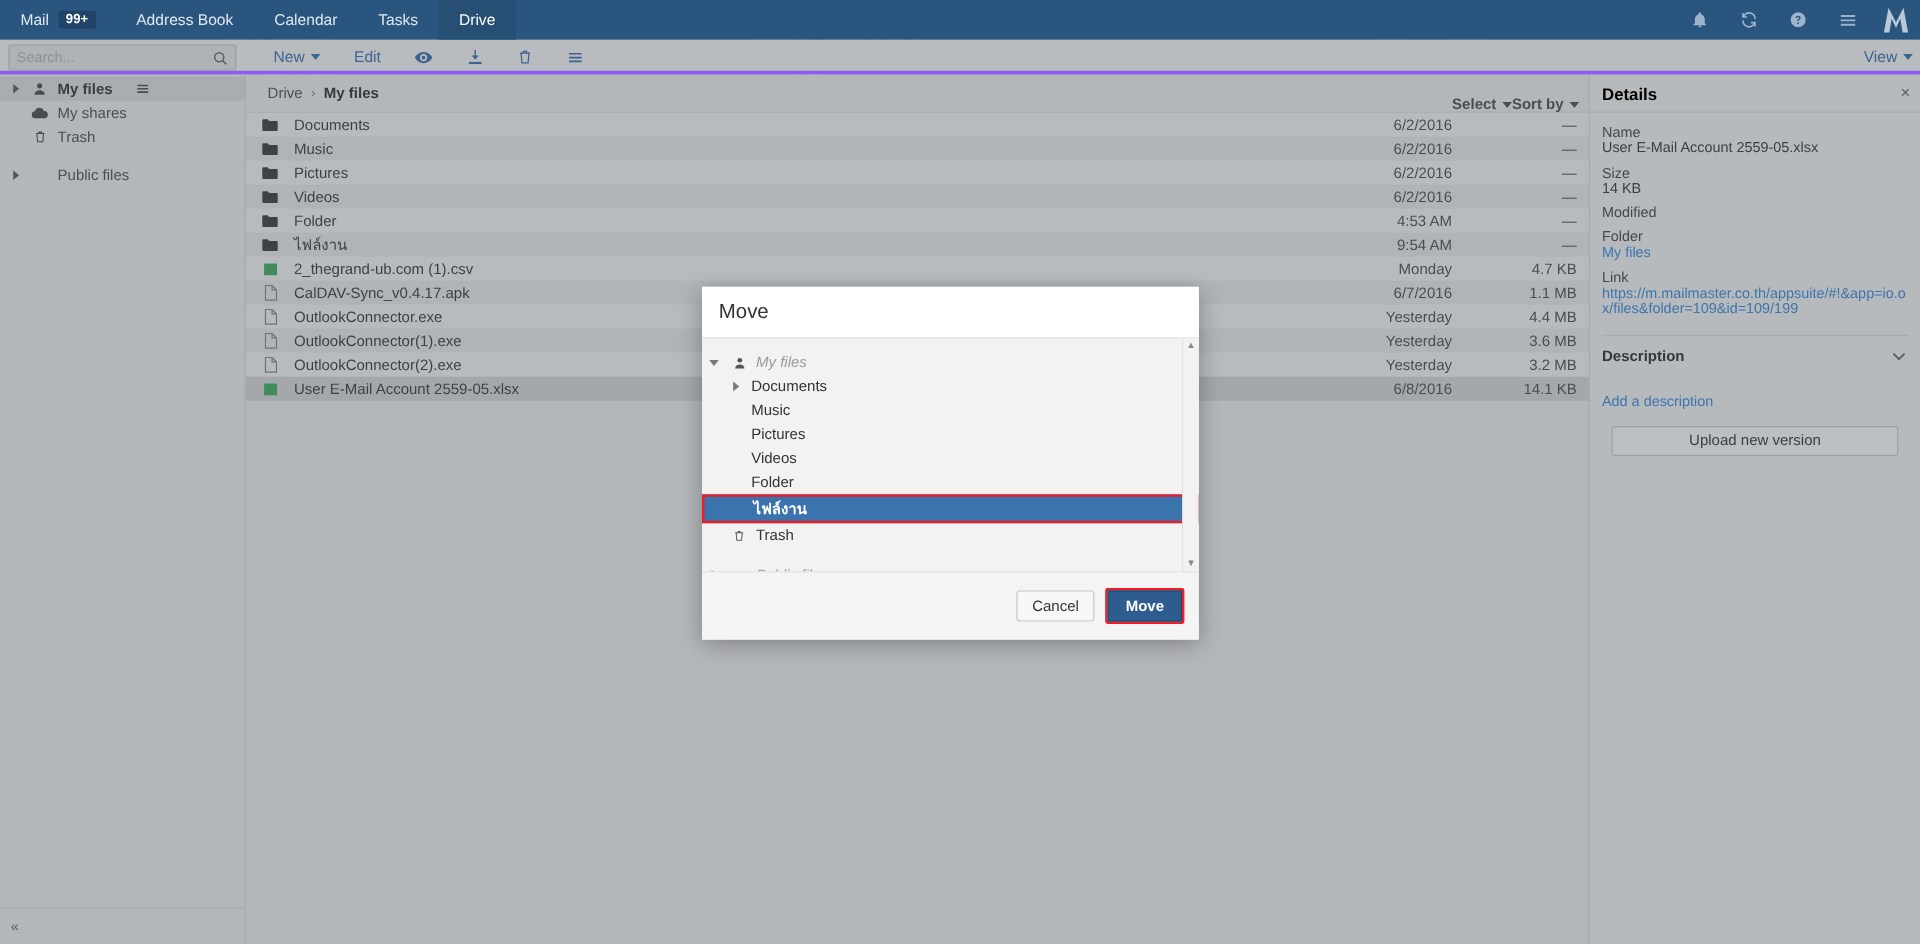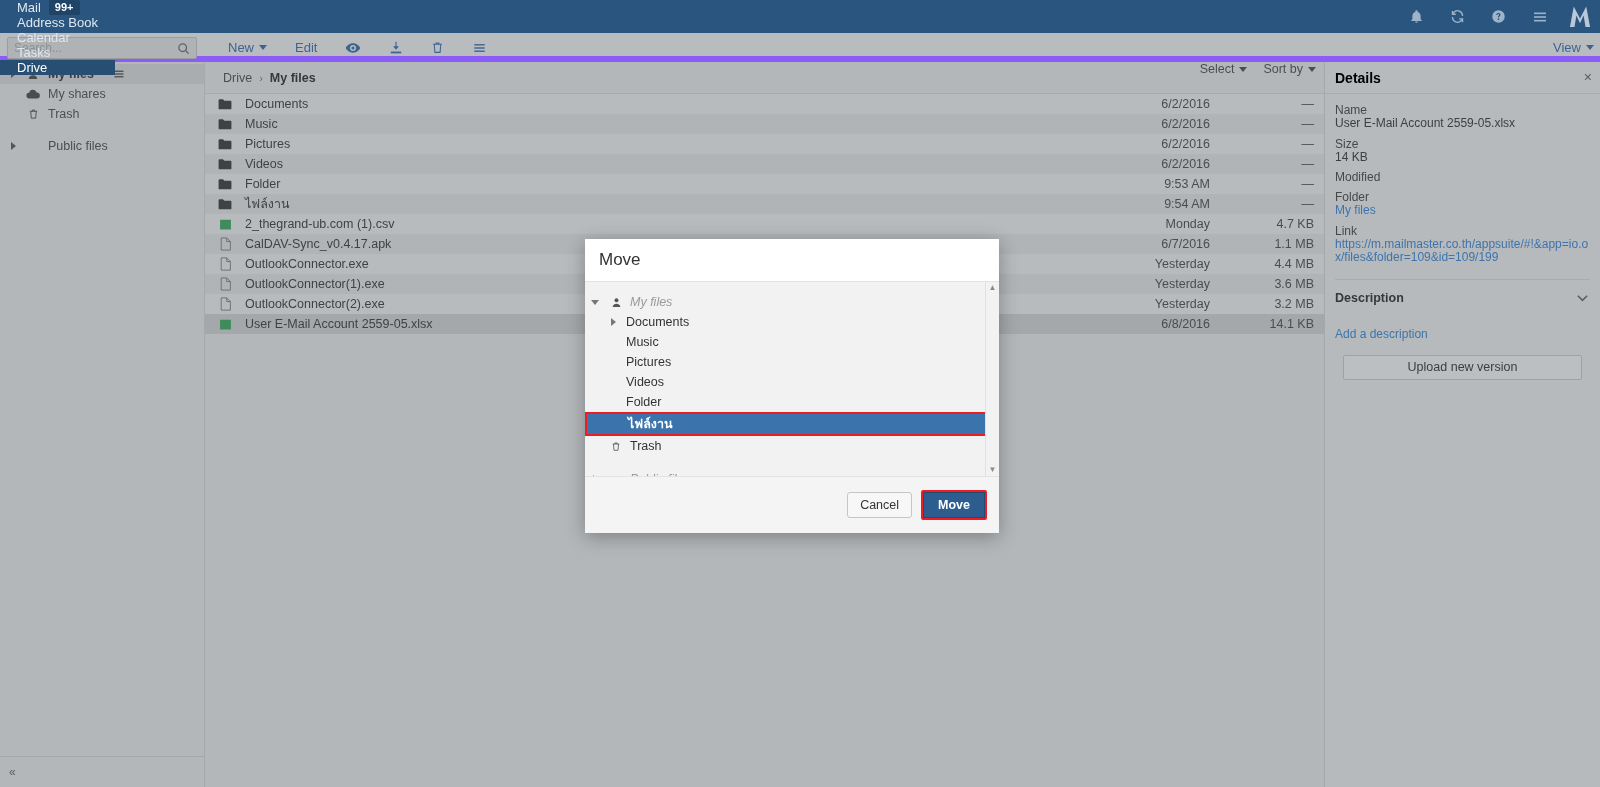--- a/index.html
+++ b/index.html
@@ -34,21 +34,21 @@
     opacity: 0.32;
   }
 
   
   .topbar {
     position: absolute; top: 0; left: 0; right: 0; height: 33px;
     background: #2a557f;
     z-index: 40;
     display: flex; align-items: stretch;
   }
-  .topnav { display: flex; align-items: stretch; flex-direction: column; }
+  .topnav { display: flex; align-items: stretch; }
   .topnav-item {
     display: flex; align-items: center;
     padding: 0 17px;
     color: #dfe7ef;
     font-size: 13px;
     height: 33px;
     cursor: pointer;
   }
   .topnav-item.active { background: #274e73; color: #fff; }
   .badge-99 {
@@ -72,21 +72,21 @@
   .top-icon svg { display: block; }
   .brand-logo {
     width: 40px; height: 33px;
     display: flex; align-items: center; justify-content: center;
   }
 
   
   .toolbar-row {
     position: absolute; top: 33px; left: 0; right: 0; height: 29px;
     background: #b9bcbf;
-    border-bottom: 6px solid #8b5cf6;
+    border-bottom: 3px solid #8b5cf6;
     z-index: 30;
   }
   .searchwrap {
     position: absolute; left: 7px; top: 4px;
     width: 190px; height: 22px;
     background: #b0b3b6;
     border: 1px solid #9a9da0;
     border-radius: 2px;
     display: flex; align-items: center;
   }
@@ -186,21 +186,21 @@
     padding-left: 18px;
     font-size: 12.5px;
     color: #4b4e51;
     position: relative;
   }
   .bc-link { color: #4b4e51; cursor: pointer; }
   .bc-sep { margin: 0 7px; color: #6a6d70; font-size: 11px; }
   .bc-current { font-weight: bold; color: #36393c; }
   .bc-right {
     position: absolute; right: 8px; top: 0; height: 32px;
-    display: flex; align-items: flex-start; gap: 16px;
+    display: flex; align-items: flex-end;  font-weight: bold;
   }
   .bc-right-btn {
     display: flex; align-items: center; gap: 5px;
     color: #4b4e51; font-size: 12.5px; cursor: pointer;
   }
 
   .filelist { position: absolute; top: 32px; left: 0; right: 0; bottom: 0; }
   .filerow {
     position: relative;
     height: 20px;
@@ -701,21 +701,21 @@
         <span class="fr-size">—</span>
       </div>
 
       <div class="filerow odd">
         <span class="fr-icon folder-ico">
           <svg width="14" height="12" viewBox="0 0 24 20" fill="currentColor">
               <path d="M1 3.5A1.5 1.5 0 012.5 2h6L11 4.5h10.5A1.5 1.5 0 0123 6v11.5a1.5 1.5 0 01-1.5 1.5h-19A1.5 1.5 0 011 17.5z"></path>
             </svg>
         </span>
         <span class="fr-name">Folder</span>
-        <span class="fr-date">9:53 AM</span>
+        <span class="fr-date">4:53 AM</span>
         <span class="fr-size">—</span>
       </div>
 
       <div class="filerow even">
         <span class="fr-icon folder-ico">
           <svg width="14" height="12" viewBox="0 0 24 20" fill="currentColor">
               <path d="M1 3.5A1.5 1.5 0 012.5 2h6L11 4.5h10.5A1.5 1.5 0 0123 6v11.5a1.5 1.5 0 01-1.5 1.5h-19A1.5 1.5 0 011 17.5z"></path>
             </svg>
         </span>
         <span class="fr-name">ไฟล์งาน</span>

